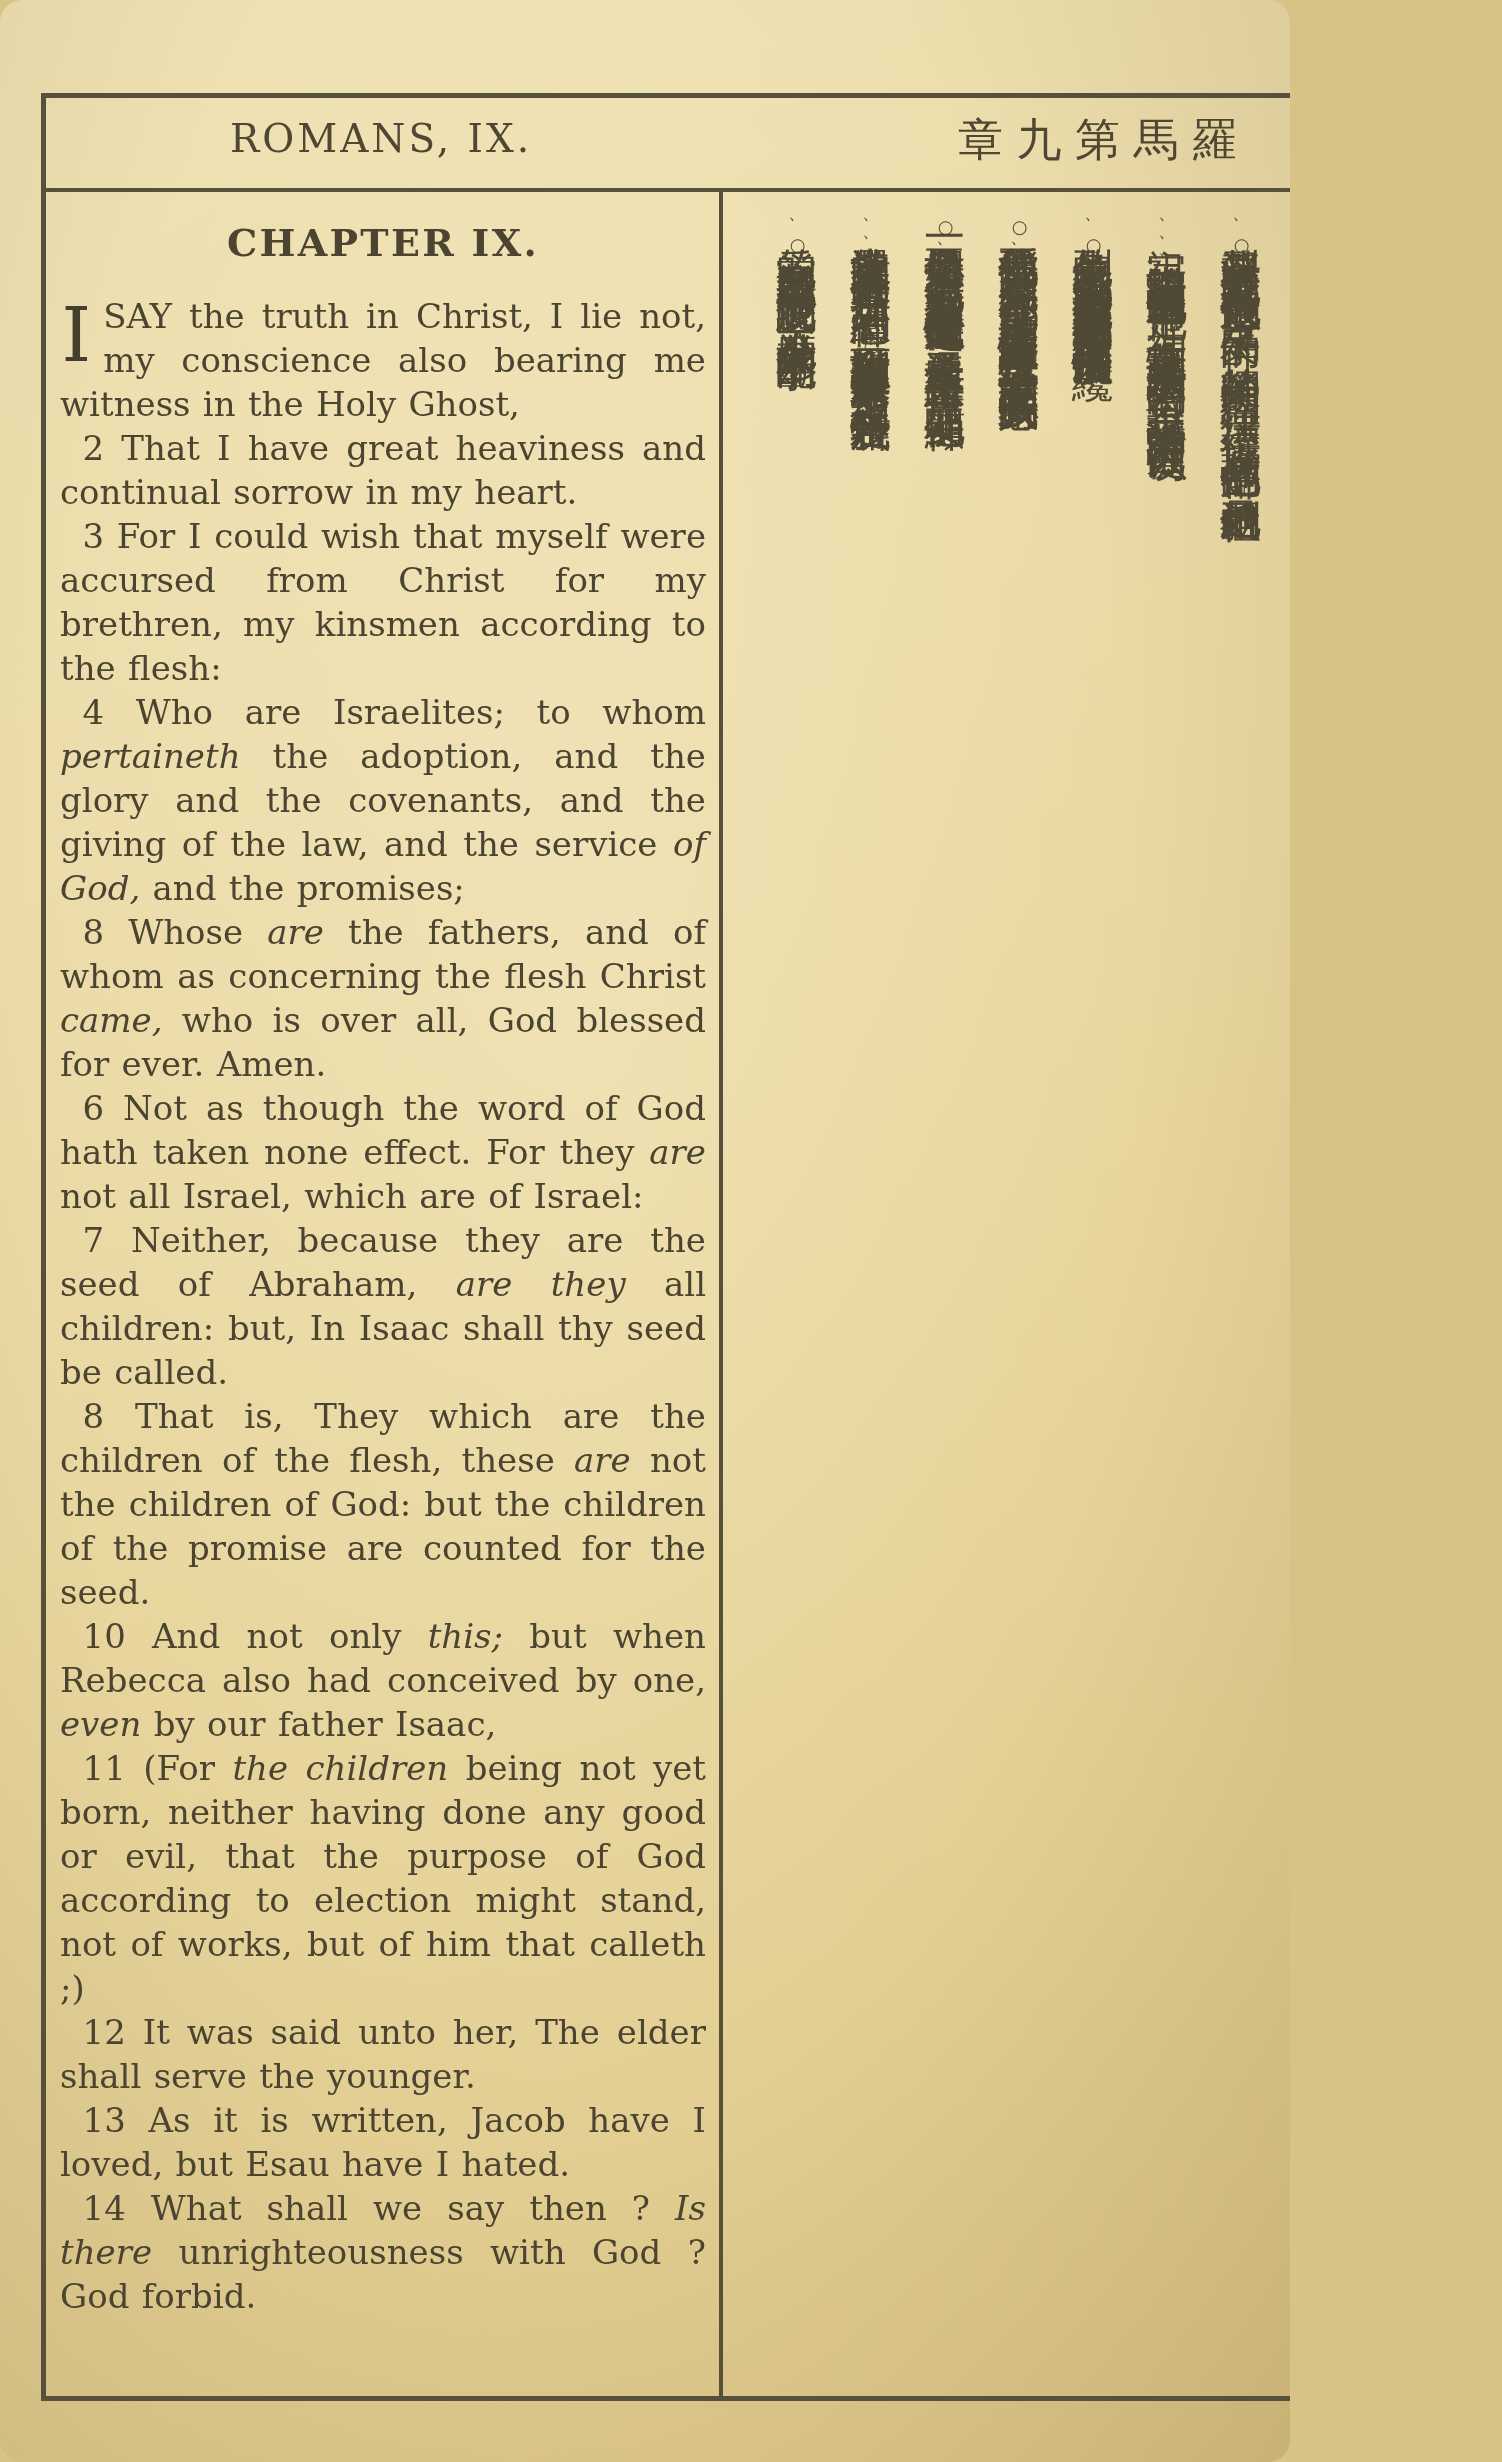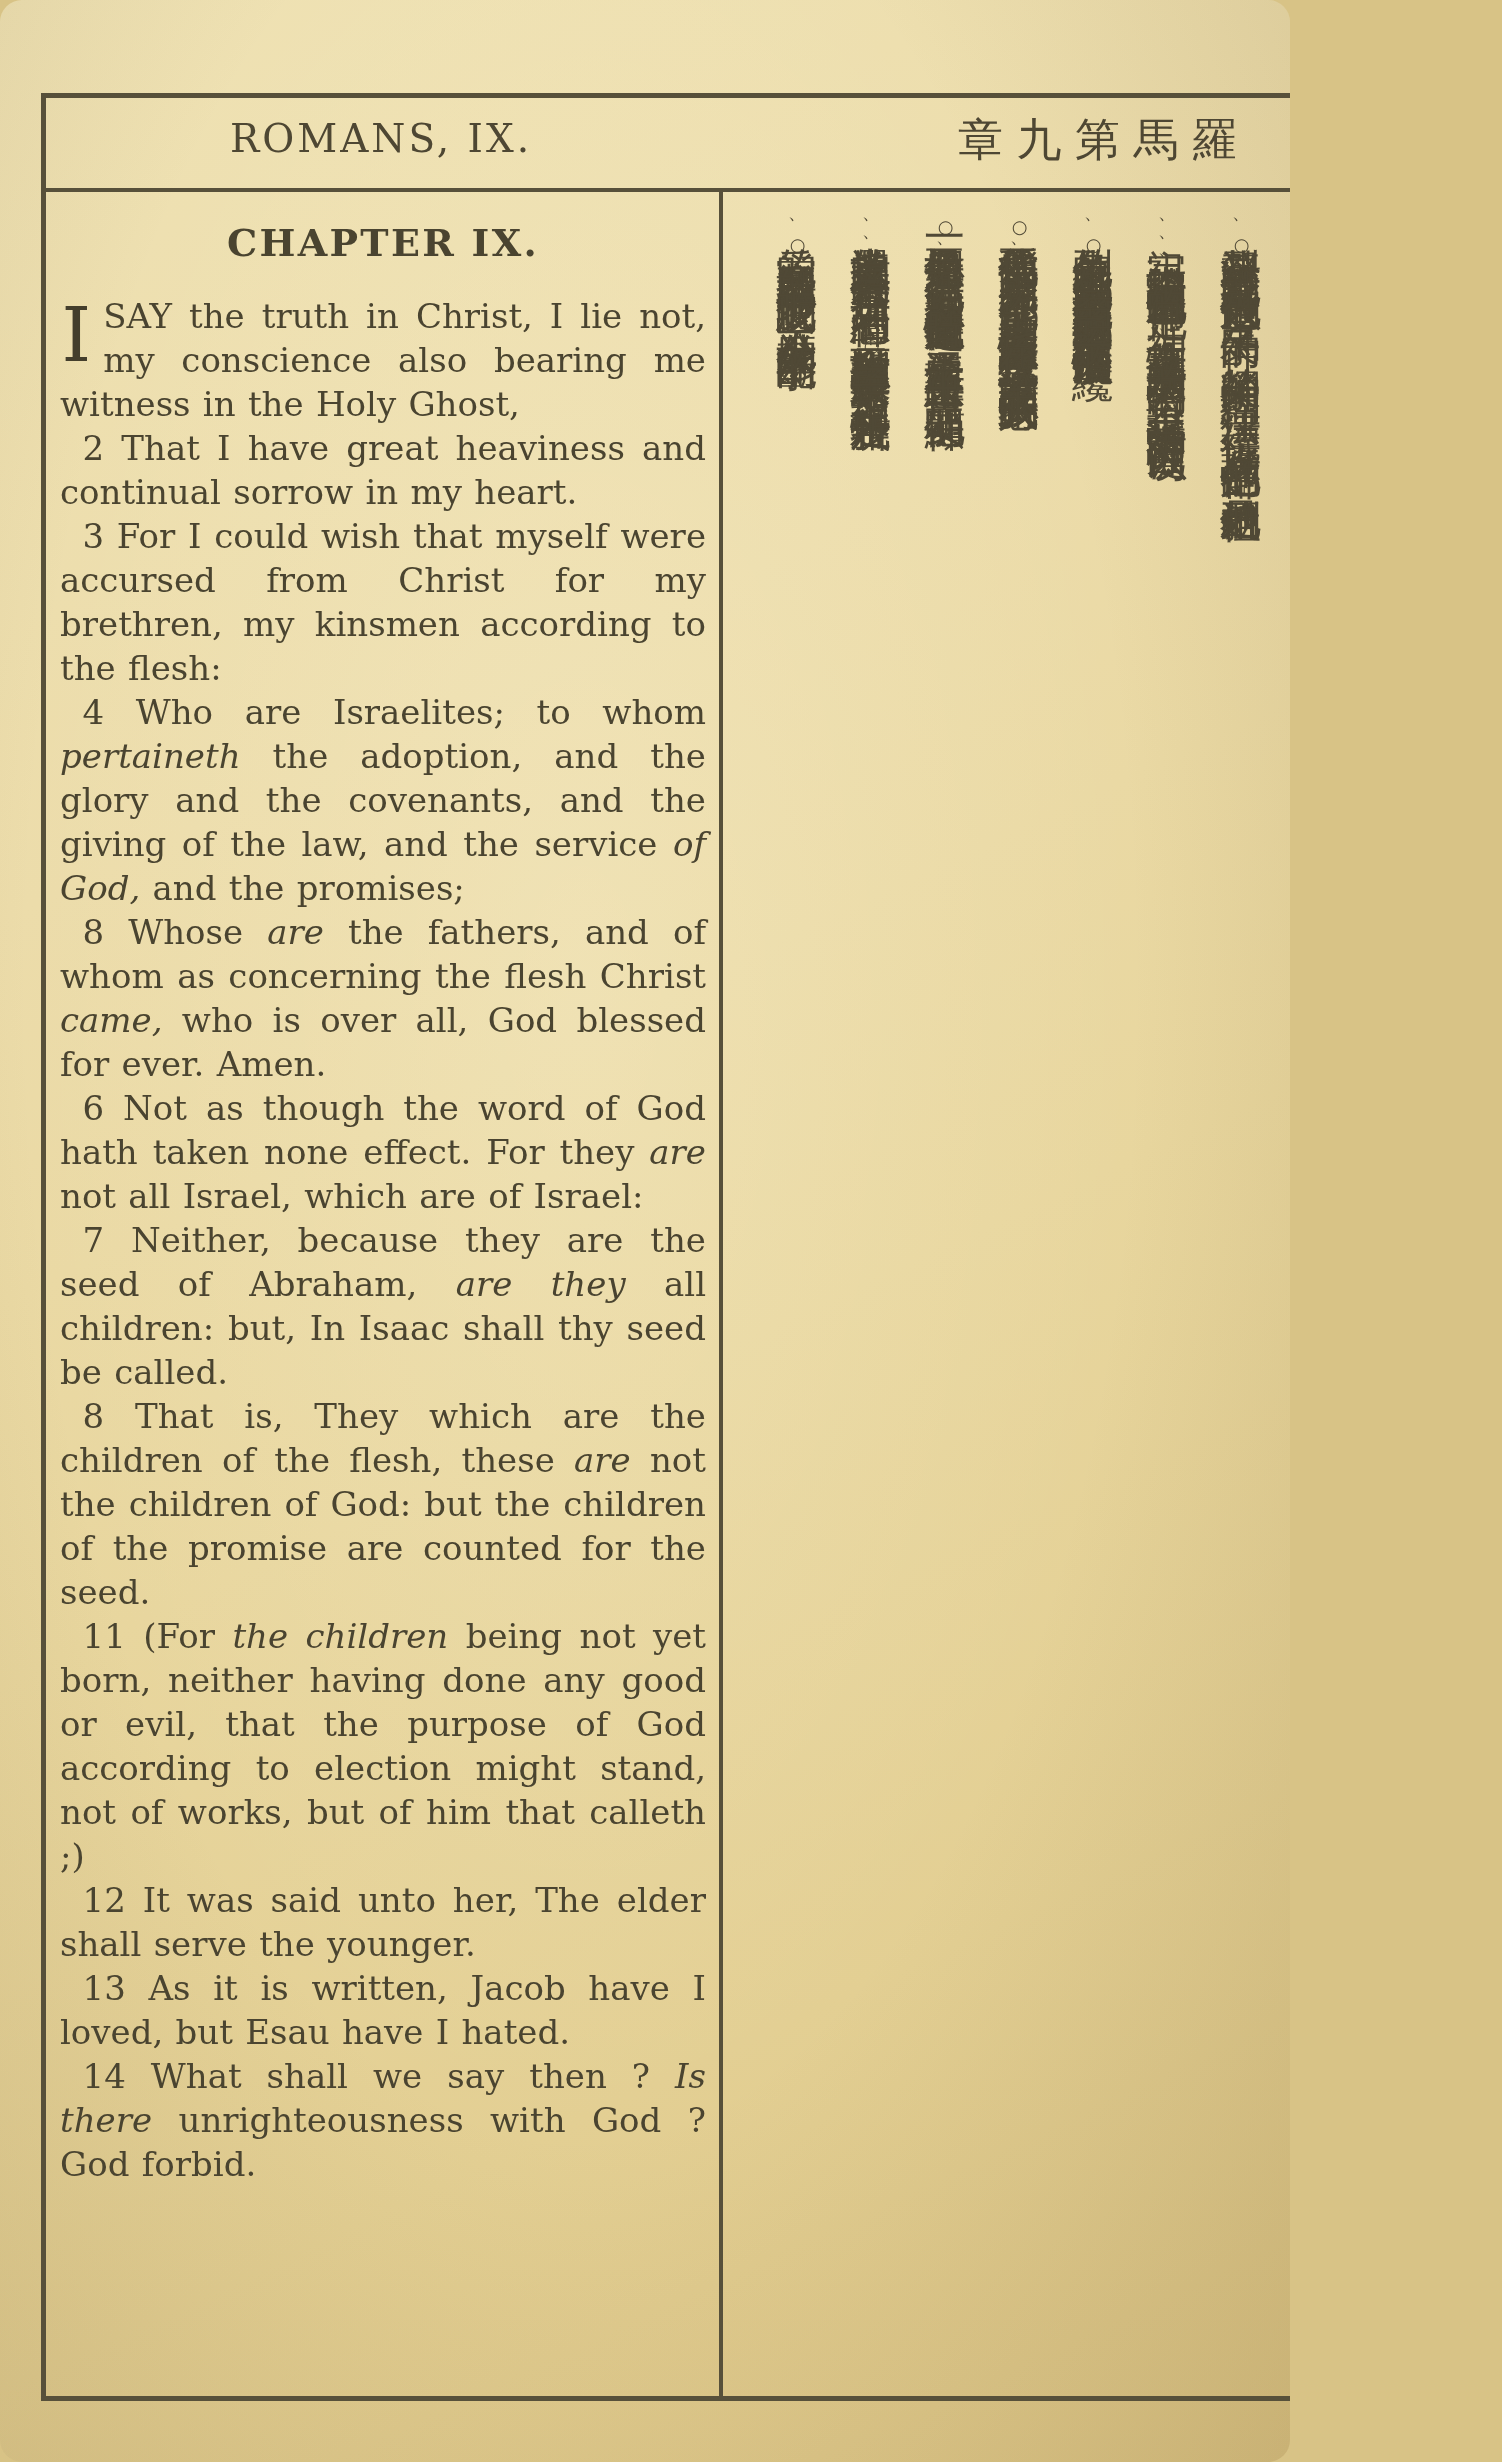--- a/index.html
+++ b/index.html
@@ -62,20 +62,21 @@
     <h2 class="chapter-head">CHAPTER IX.</h2>
     <div>
         <p class="verse first"><span class="dropcap">I</span><span>SAY the truth in Christ, I lie not, my conscience also bearing me witness in the Holy Ghost,</span></p>
         <p class="verse"><span>2 That I have great heaviness and continual sorrow in my heart.</span></p>
         <p class="verse"><span>3 For I could wish that myself were accursed from Christ for my brethren, my kinsmen according to the flesh:</span></p>
         <p class="verse"><span>4 Who are Israelites; to whom </span><i>pertaineth</i><span> the adoption, and the glory and the covenants, and the giving of the law, and the service </span><i>of God,</i><span> and the promises;</span></p>
         <p class="verse"><span>8 Whose </span><i>are</i><span> the fathers, and of whom as concerning the flesh Christ </span><i>came,</i><span> who is over all, God blessed for ever.  Amen.</span></p>
         <p class="verse"><span>6 Not as though the word of God hath taken none effect.  For they </span><i>are</i><span> not all Israel, which are of Israel:</span></p>
         <p class="verse"><span>7 Neither, because they are the seed of Abraham, </span><i>are they</i><span> all children: but, In Isaac shall thy seed be called.</span></p>
         <p class="verse"><span>8 That is, They which are the children of the flesh, these </span><i>are</i><span> not the children of God: but the children of the promise are counted for the seed.</span></p>
+        <p class="verse"><span>10 And not only </span><i>this;</i><span> but when Rebecca also had conceived by one, </span><i>even</i><span> by our father Isaac,</span></p>
         <p class="verse"><span>11 (For </span><i>the children</i><span> being not yet born, neither having done any good or evil, that the purpose of God according to election might stand, not of works, but of him that calleth ;)</span></p>
         <p class="verse"><span>12 It was said unto her, The elder shall serve the younger.</span></p>
         <p class="verse"><span>13 As it is written, Jacob have I loved, but Esau have I hated.</span></p>
         <p class="verse"><span>14 What shall we say then ?  </span><i>Is there</i><span> unrighteousness with God ? God forbid.</span></p>
       </div>
   </div>
 
   <div class="cn-area">
       <div class="cn-col chapter">第九章</div>
       <div class="cn-col"><span class="v">一</span>我靠基督說眞話<span class="punct">、</span>無謊言<span class="punct">、</span>我的良心被聖靈感動<span class="punct">、</span>也與我作見證<span class="punct">、</span><span class="v">○二</span>我大有憂愁<span class="punct">、</span>心裏時常傷痛<span class="punct">、</span><span class="v">○三</span>爲我弟兄骨肉<span class="punct">、</span>就是被咒詛<span class="punct">、</span>與</div>

